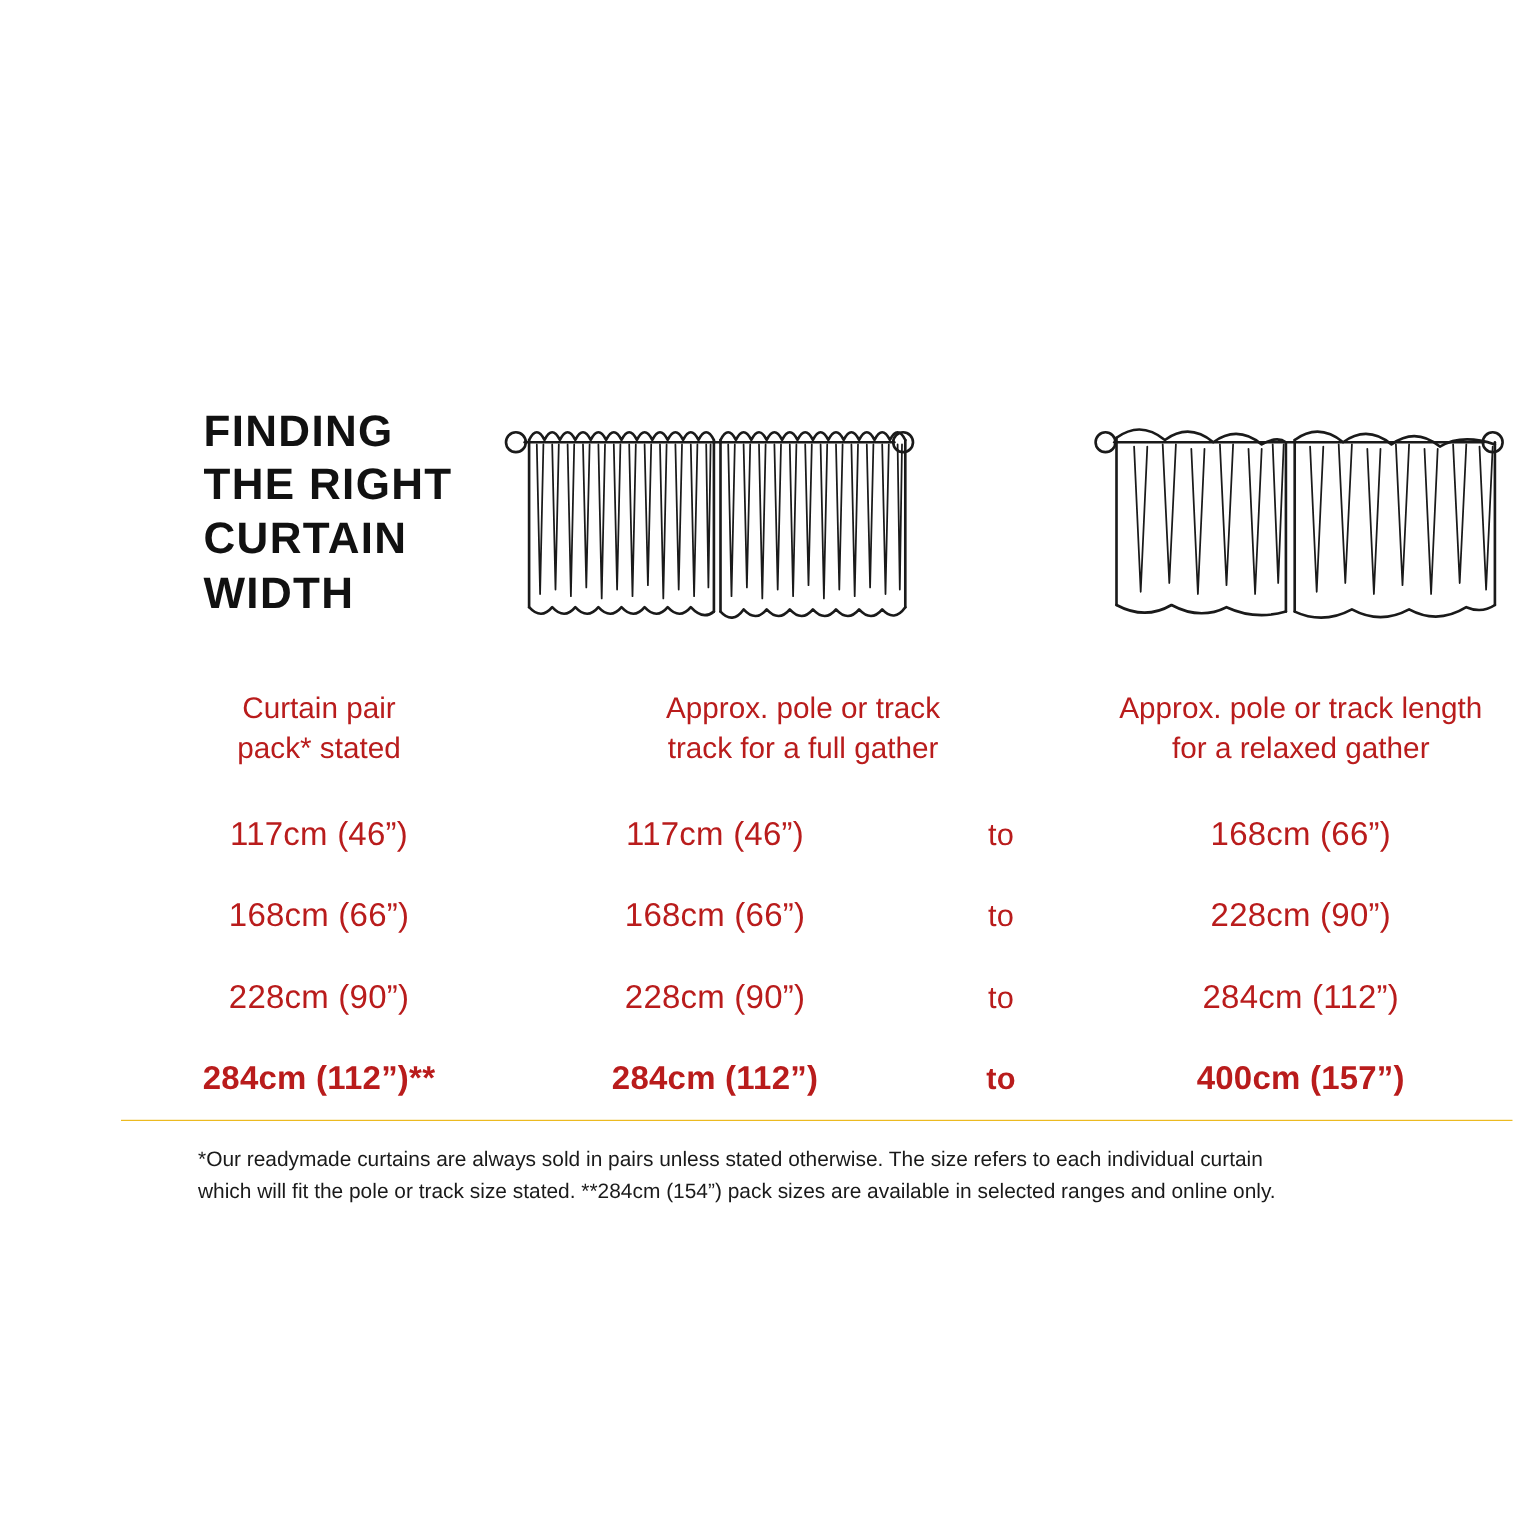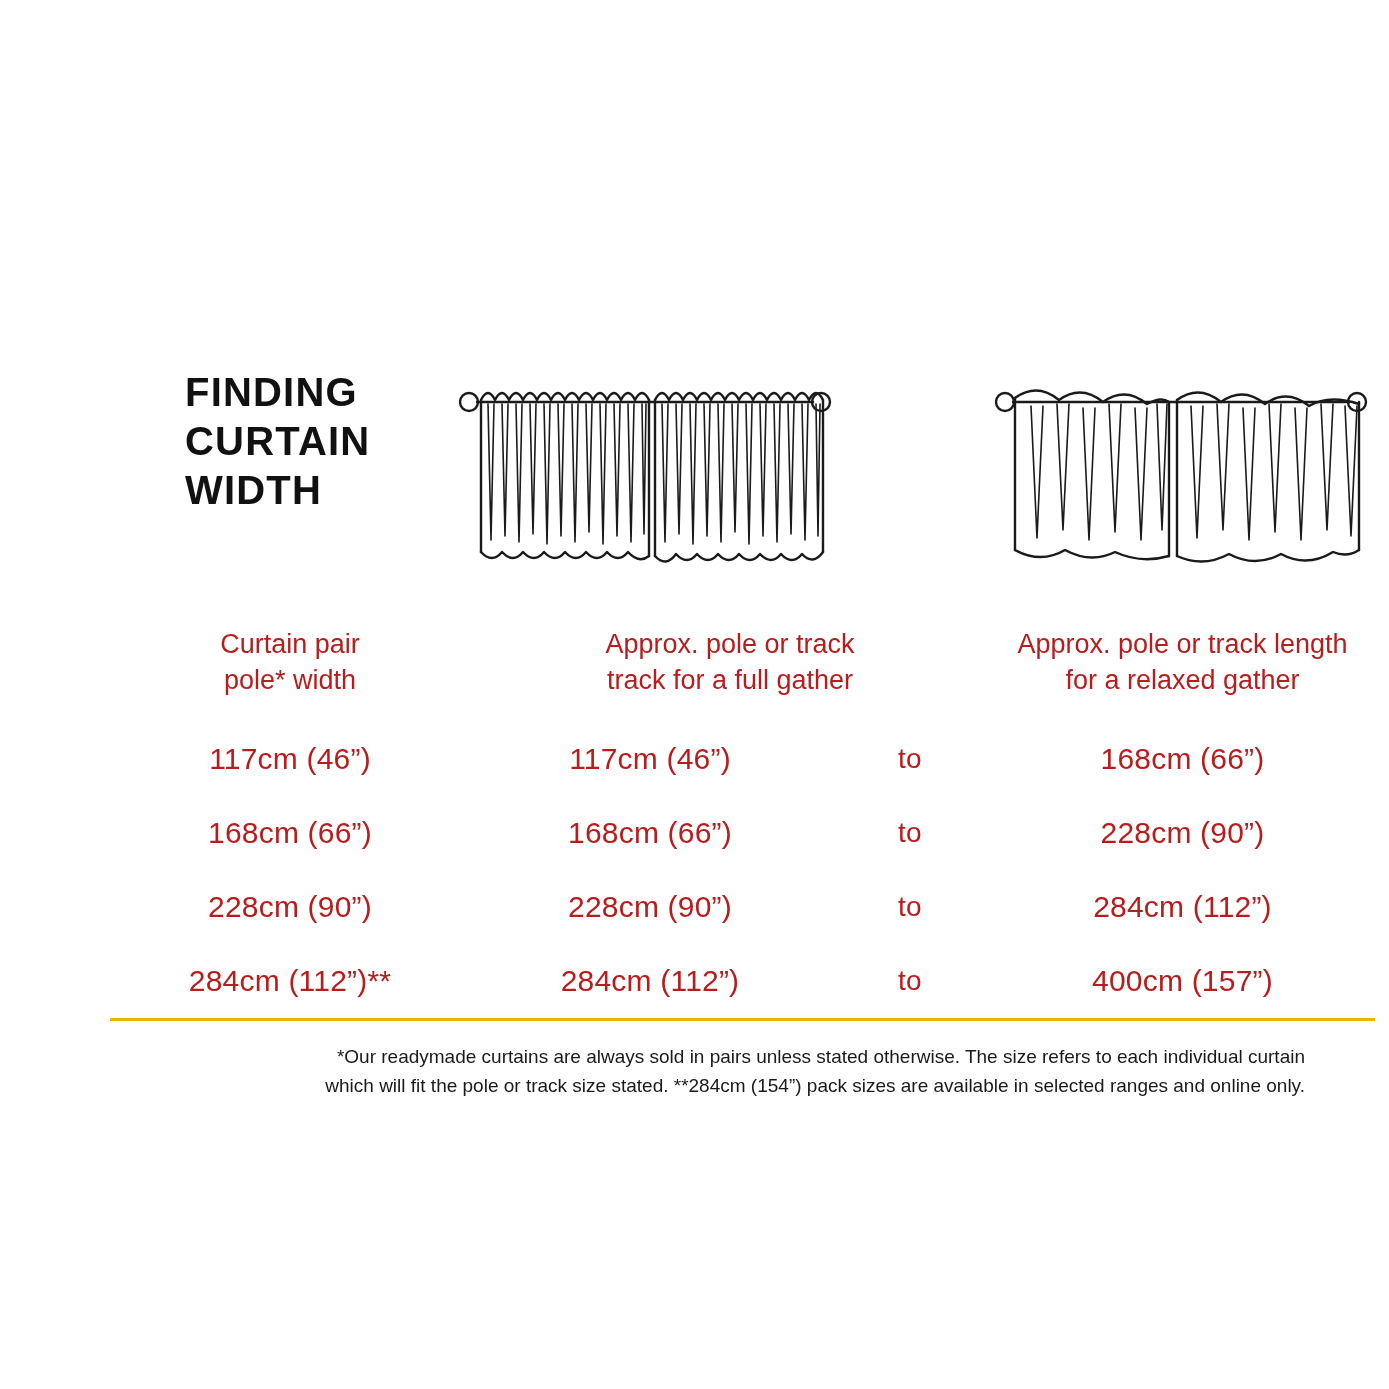--- a/index.html
+++ b/index.html
@@ -64,21 +64,21 @@
   table.size-table th,
   table.size-table td {
     border: 0;
     text-align: center;
     vertical-align: middle;
     font-weight: 400;
     color: #b91c1c;
   }
   .rule-top th { border-top: 2px solid #1a1a1a; }
   tbody tr td { border-top: 1px solid #9b9b9b; }
-  tbody tr:last-child td { border-bottom: 3px solid #eab308; }
+  tbody tr:last-child td { border-bottom: 1px solid #eab308; font-weight: bold; }
 
   th.col-head {
     font-size: 27px;
     line-height: 1.32;
     padding: 22px 10px 24px;
   }
   .vsep-right { border-right: 2px solid #1a1a1a; }
 
   td.cell {
     font-size: 30px;
@@ -88,37 +88,38 @@
   td.to-cell {
     font-size: 28px;
   }
   .col1 { width: 360px; }
   .col2 { width: 360px; }
   .col3 { width: 160px; }
   .col4 { width: 385px; }
 
   .footnote {
     margin-top: 22px;
-    text-align: right;
+    text-align: left;
     font-size: 19px;
     line-height: 1.5;
     color: #1a1a1a;
     padding: 0 70px;
   }
   .footnote div { white-space: nowrap; }
 </style>
 </head>
 <body>
 
 <div class="page">
   <div class="content">
 
     <div class="header-row">
       <div class="title">
         <div>FINDING</div>
+        <div>THE RIGHT</div>
         <div>CURTAIN</div>
         <div>WIDTH</div>
       </div>
 
       <div class="illos">
 
         <div class="illo">
           <svg width="380" height="215" viewBox="0 0 380 215" fill="none" stroke="#1a1a1a" stroke-width="2.4" stroke-linecap="round" stroke-linejoin="round" aria-hidden="true">
 
             <line x1="22" y1="32" x2="358" y2="32"></line>
@@ -208,21 +209,21 @@
       <colgroup>
         <col class="col1">
           <col class="col2">
           <col class="col3">
           <col class="col4">
       </colgroup>
       <thead>
         <tr class="rule-top">
           <th class="col-head vsep-right">
             <span>Curtain pair</span><br>
-            <span>pole* width</span>
+            <span>pack* stated</span>
           </th>
           <th class="col-head" colspan="2">
             <span>Approx. pole or track</span><br>
             <span>track for a full gather</span>
           </th>
           <th class="col-head">
             <span>Approx. pole or track length</span><br>
             <span>for a relaxed gather</span>
           </th>
         </tr>

